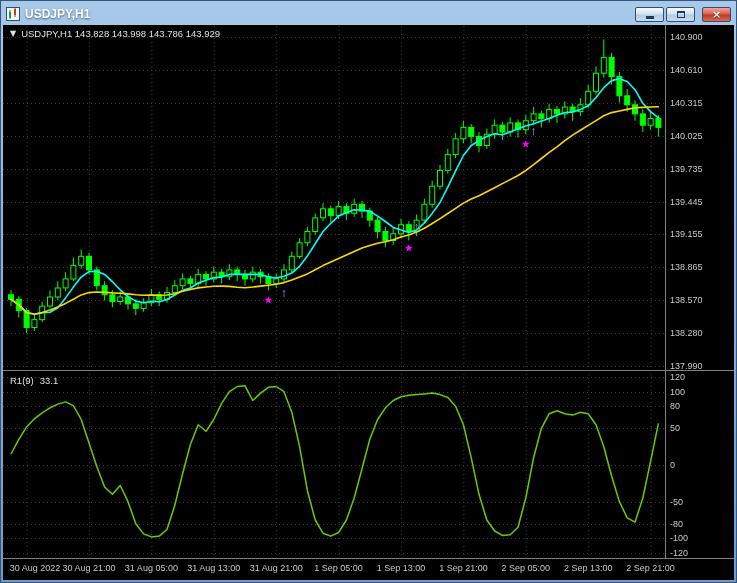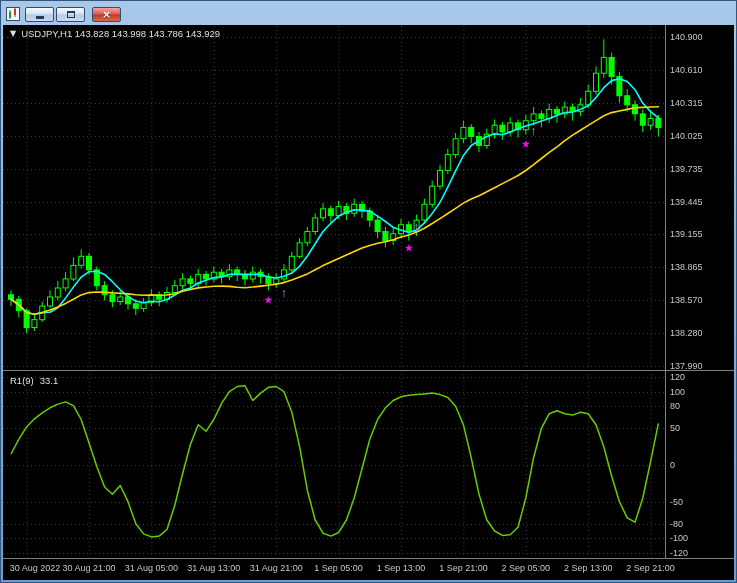--- a/index.html
+++ b/index.html
@@ -39,20 +39,21 @@
   <div class="titlebar">
     <span class="win-icon">
       <svg width="14" height="14" viewBox="0 0 14 14">
         <rect x="0.5" y="0.5" width="13" height="13" fill="#f4f8fc" stroke="#2f4d74"></rect>
         <rect x="3" y="5" width="2" height="6" fill="#1fa11f"></rect>
         <line x1="4" y1="3" x2="4" y2="12" stroke="#1fa11f" stroke-width="1"></line>
         <rect x="8" y="2" width="2" height="6" fill="#c23a2a"></rect>
         <line x1="9" y1="1" x2="9" y2="10" stroke="#c23a2a" stroke-width="1"></line>
       </svg>
     </span>
+    <span class="title">USDJPY,H1</span>
     <div class="controls">
       <button class="btn min">
         <span class="glyph-min"></span>
       </button>
       <button class="btn max">
         <span class="glyph-max"></span>
       </button>
       <button class="btn close">
         <span class="glyph-x">×</span>
       </button>

